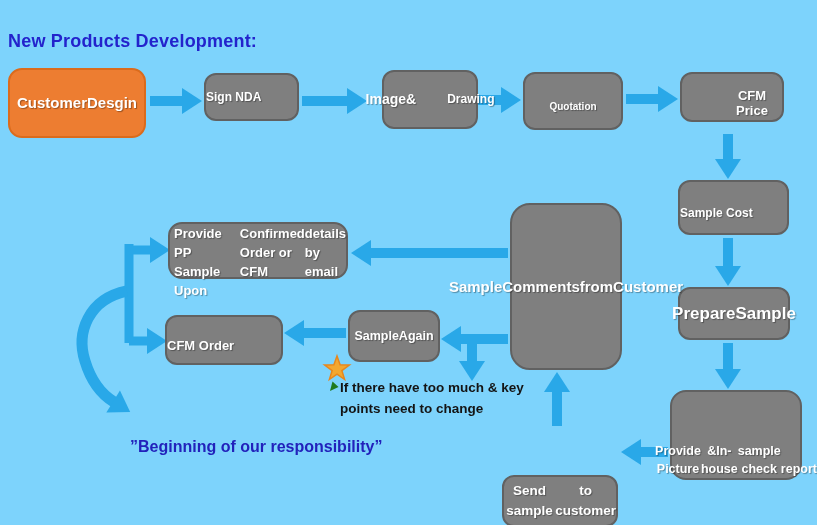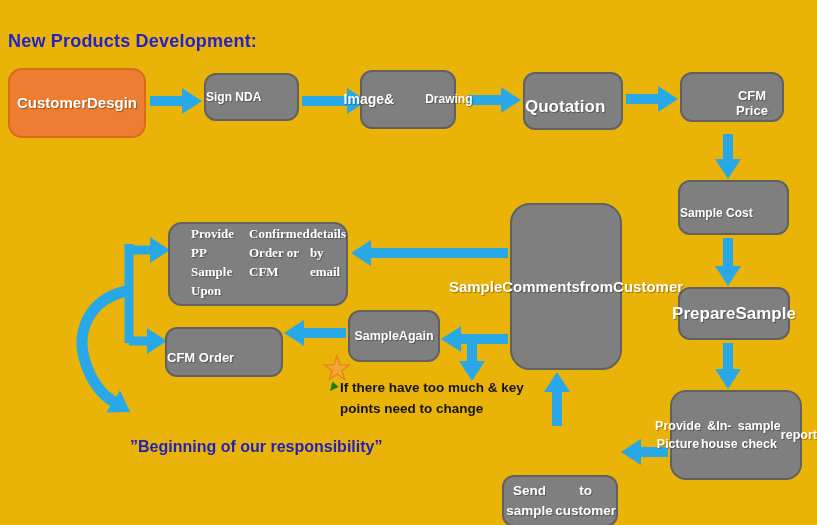--- a/index.html
+++ b/index.html
@@ -1,39 +1,39 @@
 <!DOCTYPE html>
 <html><head>
 <meta charset="utf-8">
 <style>
   html,body{margin:0;padding:0;background:#fff;}
-  #stage{position:relative;width:817px;height:525px;background:#eab308;overflow:hidden;
+  #stage{position:relative;width:817px;height:525px;background:#7dd3fc;overflow:hidden;
          font-family:"Liberation Sans",sans-serif;}
   #arrow-layer{position:absolute;left:0;top:0;}
   .box{position:absolute;box-sizing:border-box;background:#7F7F7F;border:2px solid #616161;
        border-radius:12px;color:#ffffff;font-weight:bold;display:flex;flex-direction:row;
        align-items:center;justify-content:center;text-align:center;
        text-shadow:1px 1px 1px rgba(0,0,0,0.35);}
   .box div{pointer-events:none;}
   #b-customer{left:8px;top:68px;width:138px;height:70px;background:#ED7D31;border-color:#DB6B1C;
               border-radius:14px;font-size:15px;line-height:26px;}
   #b-signnda{left:204px;top:73px;width:95px;height:48px;font-size:12px;justify-content:flex-start;padding-top:0;}
-  #b-image{left:360px;top:70px;width:96px;height:59px;font-size:12px;line-height:19px;gap:31px;}
+  #b-image{left:382px;top:70px;width:96px;height:59px;font-size:12px;line-height:19px;gap:31px;}
   #b-image .big{font-size:14px;}
-  #b-quotation{left:523px;top:72px;width:100px;height:58px;font-size:17px;justify-content:flex-start;padding-top:11px;}
+  #b-quotation{left:523px;top:72px;width:100px;height:58px;font-size:10px;justify-content:center;padding-top:11px;}
   #b-cfmprice{left:680px;top:72px;width:104px;height:50px;font-size:13px;justify-content:flex-start;padding-top:11px;padding-left:40px;}
   #b-samplecost{left:678px;top:180px;width:111px;height:55px;font-size:12px;justify-content:flex-start;padding-top:10px;}
   #b-prepare{left:678px;top:287px;width:112px;height:53px;font-size:17px;line-height:19px;}
-  #b-providepic{left:670px;top:390px;width:132px;height:90px;font-size:12.5px;line-height:18px;border-radius:16px;}
+  #b-providepic{left:670px;top:390px;width:132px;height:90px;font-size:12.5px;line-height:18px;border-radius:16px;align-items:flex-end;}
   #b-sendsample{left:502px;top:428px;width:116px;height:52px;font-size:13.5px;line-height:20px;margin-top:47px;}
   #b-samplecomments{left:510px;top:203px;width:112px;height:167px;font-size:15px;line-height:25px;border-radius:20px;}
-  #b-providepp{left:168px;top:222px;width:180px;height:84px;font-size:13px;line-height:19px;
-               align-items:flex-start;text-align:left;padding-left:21px;border-radius:14px;font-family:Liberation Serif, serif;}
+  #b-providepp{left:168px;top:222px;width:180px;height:57px;font-size:13px;line-height:19px;
+               align-items:flex-start;text-align:left;padding-left:4px;border-radius:14px;}
   #b-sampleagain{left:348px;top:310px;width:92px;height:52px;font-size:12.5px;line-height:19px;}
-  #b-cfmorder{left:165px;top:315px;width:118px;height:50px;font-size:13px;justify-content:flex-start;padding-top:10px;margin-top:12px;}
+  #b-cfmorder{left:165px;top:315px;width:118px;height:50px;font-size:13px;justify-content:flex-start;padding-top:10px;}
   .txt{position:absolute;font-weight:bold;}
   #page-title{left:8px;top:31px;font-size:18px;color:#2323CC;letter-spacing:0.2px;}
   #note-change{left:340px;top:377px;font-size:13.5px;color:#141414;line-height:21px;white-space:pre-wrap;}
   #note-order{left:148px;top:393px;font-size:13px;color:#141414;line-height:20px;white-space:pre-wrap;}
   #note-resp{left:130px;top:438px;font-size:16px;color:#2222BB;}
 </style>
 </head>
 <body>
 
 <div id="stage">

